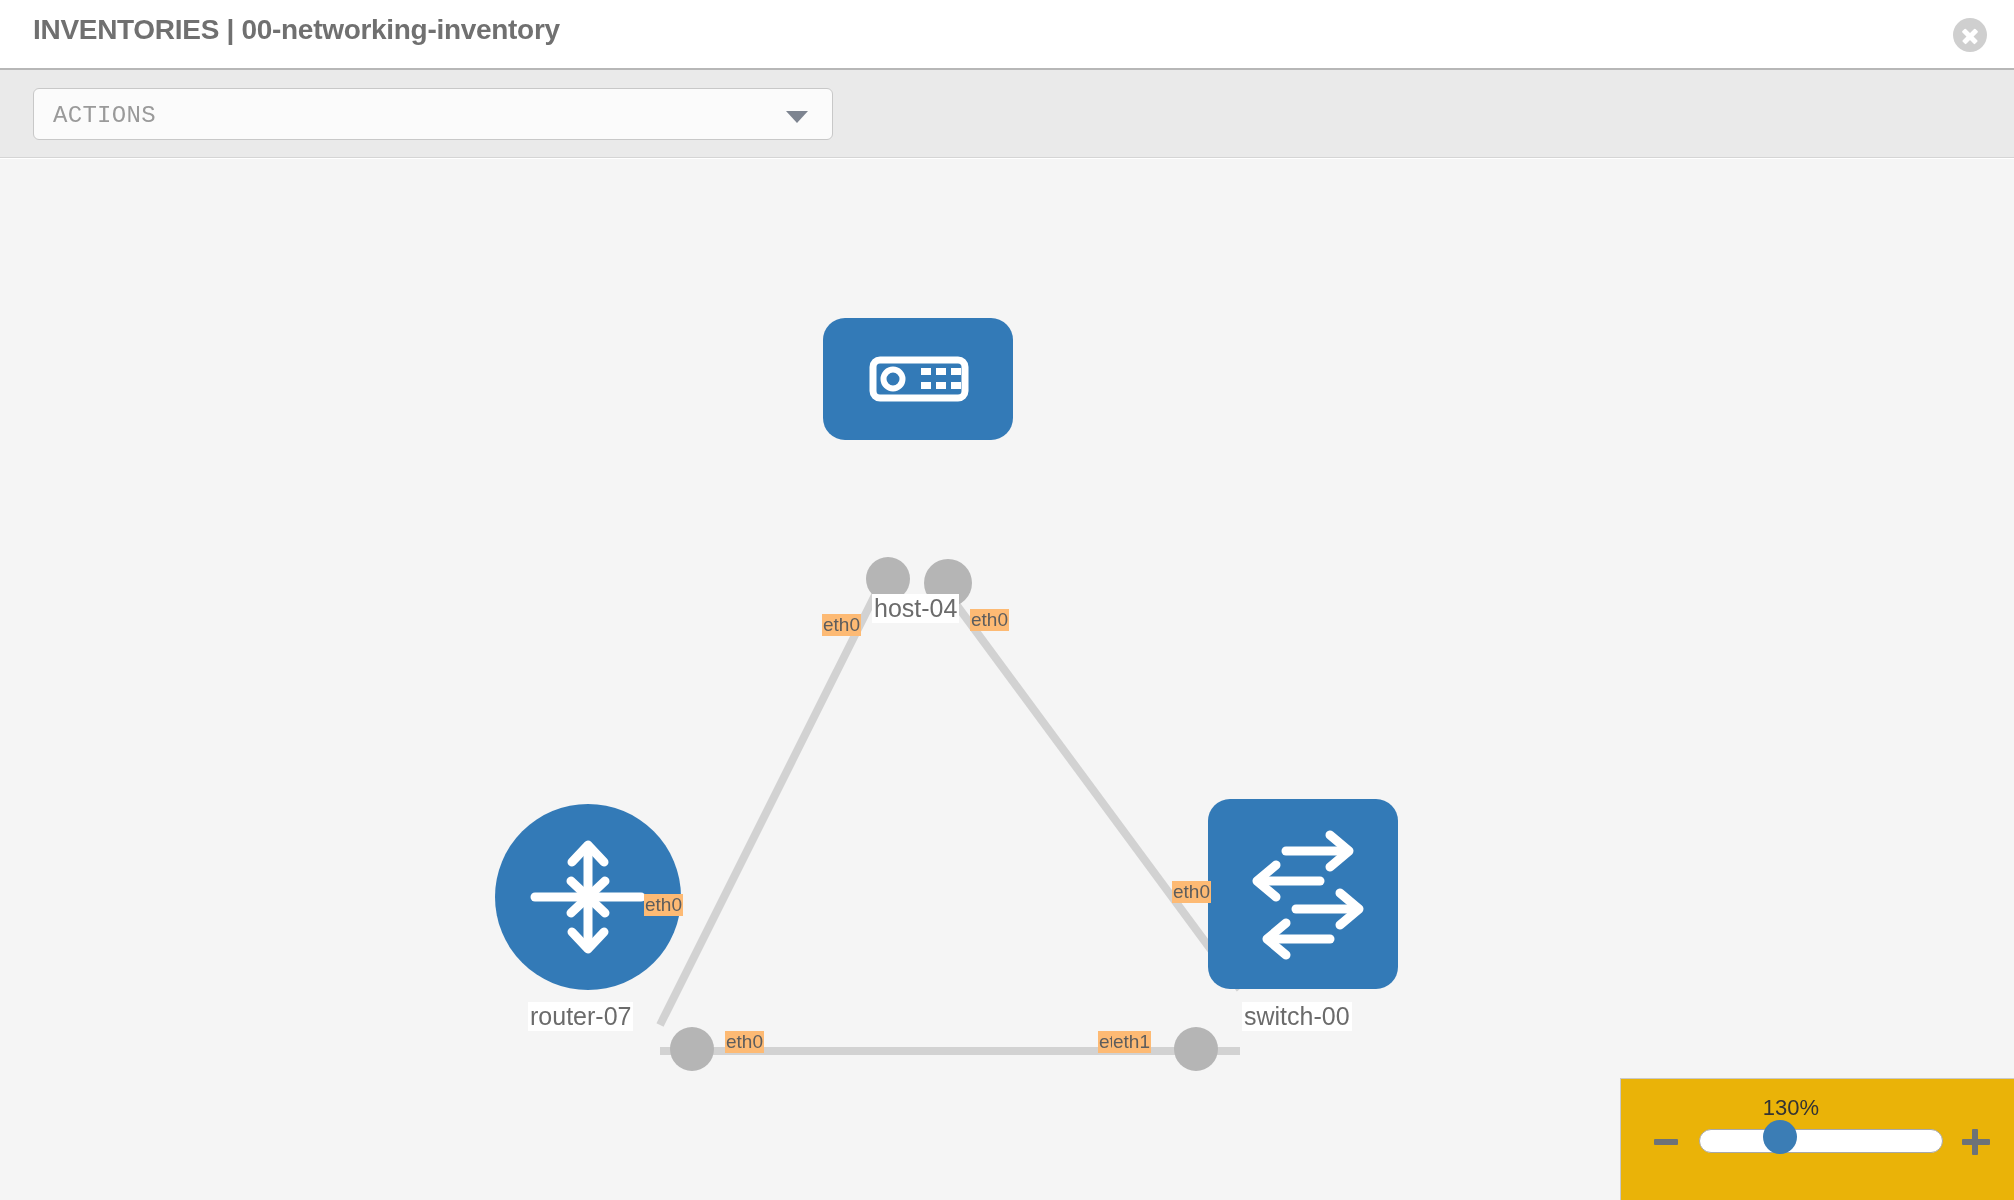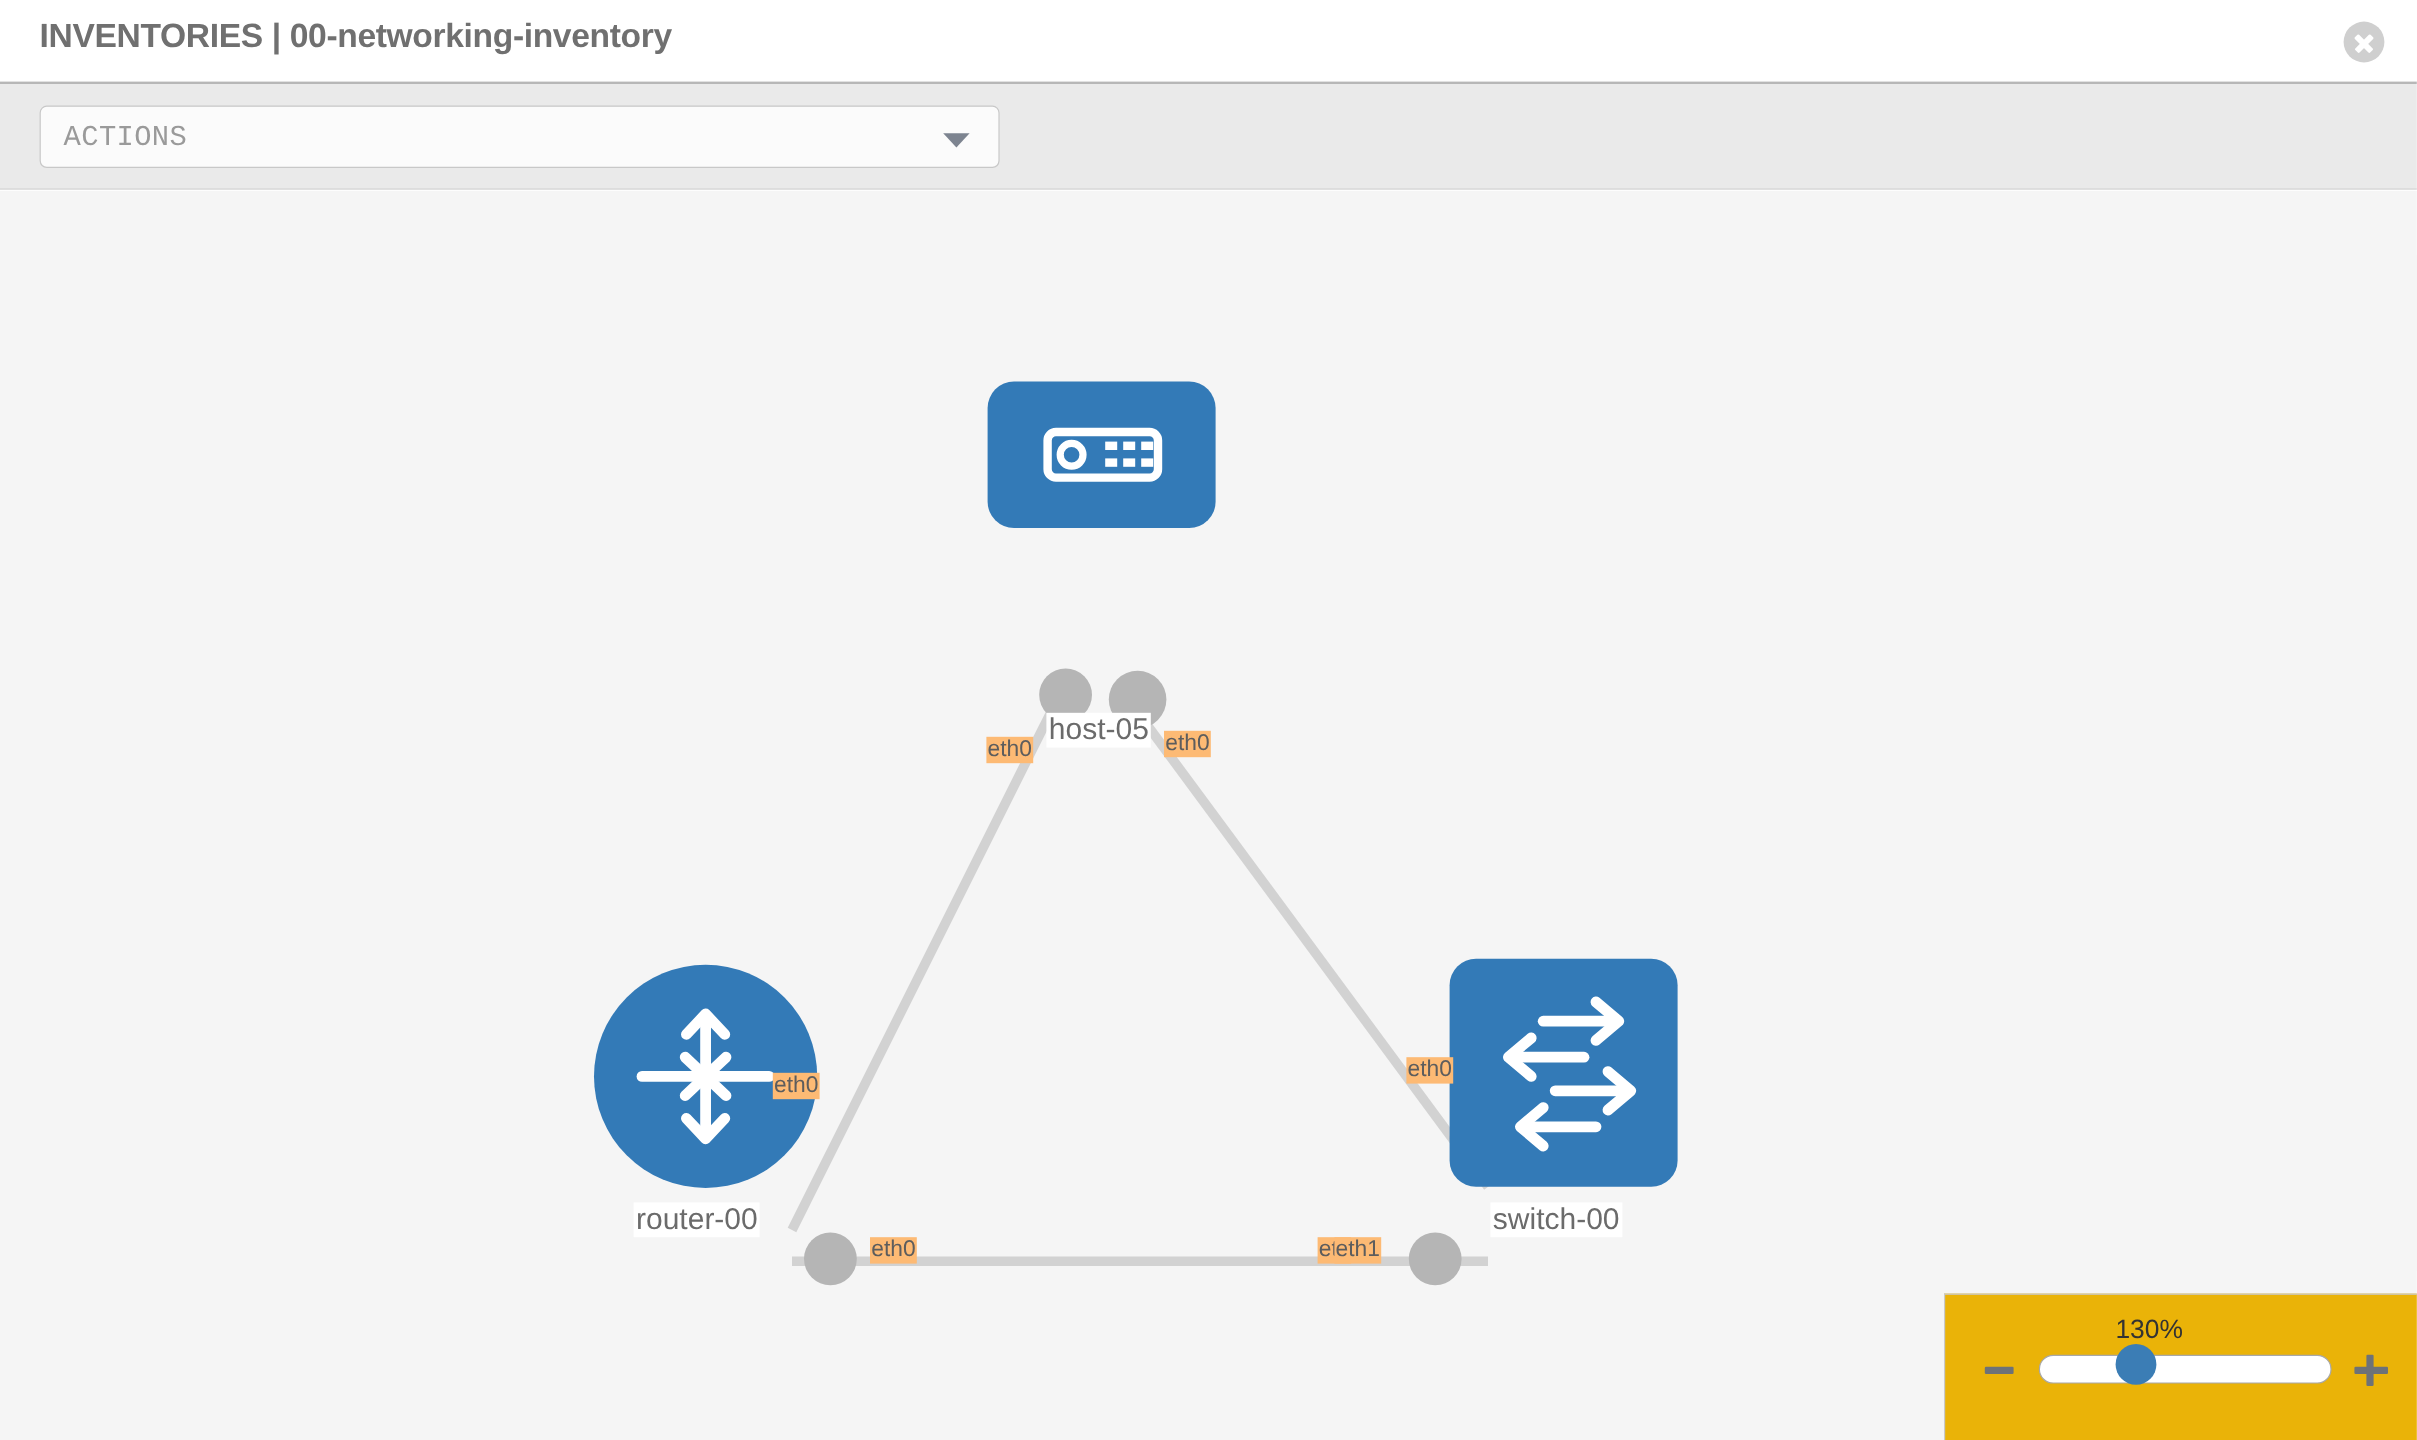--- a/index.html
+++ b/index.html
@@ -307,21 +307,21 @@
       <rect x="50" y="42" width="92" height="38" rx="7" ry="7" fill="none" stroke="#ffffff" stroke-width="7"></rect>
       <circle cx="70" cy="61" r="9.5" fill="none" stroke="#ffffff" stroke-width="6"></circle>
       <rect x="98" y="50" width="10" height="7" fill="#ffffff"></rect>
       <rect x="113" y="50" width="10" height="7" fill="#ffffff"></rect>
       <rect x="128" y="50" width="10" height="7" fill="#ffffff"></rect>
       <rect x="98" y="64" width="10" height="7" fill="#ffffff"></rect>
       <rect x="113" y="64" width="10" height="7" fill="#ffffff"></rect>
       <rect x="128" y="64" width="10" height="7" fill="#ffffff"></rect>
     </svg>
   </div>
-  <div class="node-label" style="left:872px; top:435px;">host-05</div>
+  <div class="node-label" style="left:872px; top:435px;">host-04</div>
   <div class="iface-label" style="left:822px; top:455px;">eth0</div>
   <div class="iface-label" style="left:970px; top:450px;">eth0</div>
 
   <div class="node node-shape-round" style="left:495px; top:645px; width:186px; height:186px;">
     <div class="node-box node-shape-round"></div>
     <svg viewBox="0 0 186 186" width="186" height="186" style="position:absolute;left:0;top:0;">
       <g stroke="#ffffff" stroke-width="9" stroke-linecap="round" stroke-linejoin="round" fill="none">
 
         <line x1="93" y1="92" x2="93" y2="42"></line>
         <polyline points="77,58 93,41 109,58"></polyline>
@@ -330,21 +330,21 @@
         <polyline points="77,128 93,145 109,128"></polyline>
 
         <line x1="40" y1="93" x2="92" y2="93"></line>
         <polyline points="76,77 93,93 76,109"></polyline>
 
         <line x1="146" y1="93" x2="94" y2="93"></line>
         <polyline points="110,77 93,93 110,109"></polyline>
       </g>
     </svg>
   </div>
-  <div class="node-label" style="left:528px; top:843px;">router-00</div>
+  <div class="node-label" style="left:528px; top:843px;">router-07</div>
   <div class="iface-label" style="left:644px; top:735px;">eth0</div>
   <div class="iface-label" style="left:725px; top:872px;">eth0</div>
 
   <div class="node node-shape-rounded" style="left:1208px; top:640px; width:190px; height:190px;">
     <div class="node-box node-shape-rounded"></div>
     <svg viewBox="0 0 190 190" width="190" height="190" style="position:absolute;left:0;top:0;">
       <g stroke="#ffffff" stroke-width="9" stroke-linecap="round" stroke-linejoin="round" fill="none">
 
         <line x1="78" y1="52" x2="140" y2="52"></line>
         <polyline points="122,36 141,52 122,68"></polyline>

